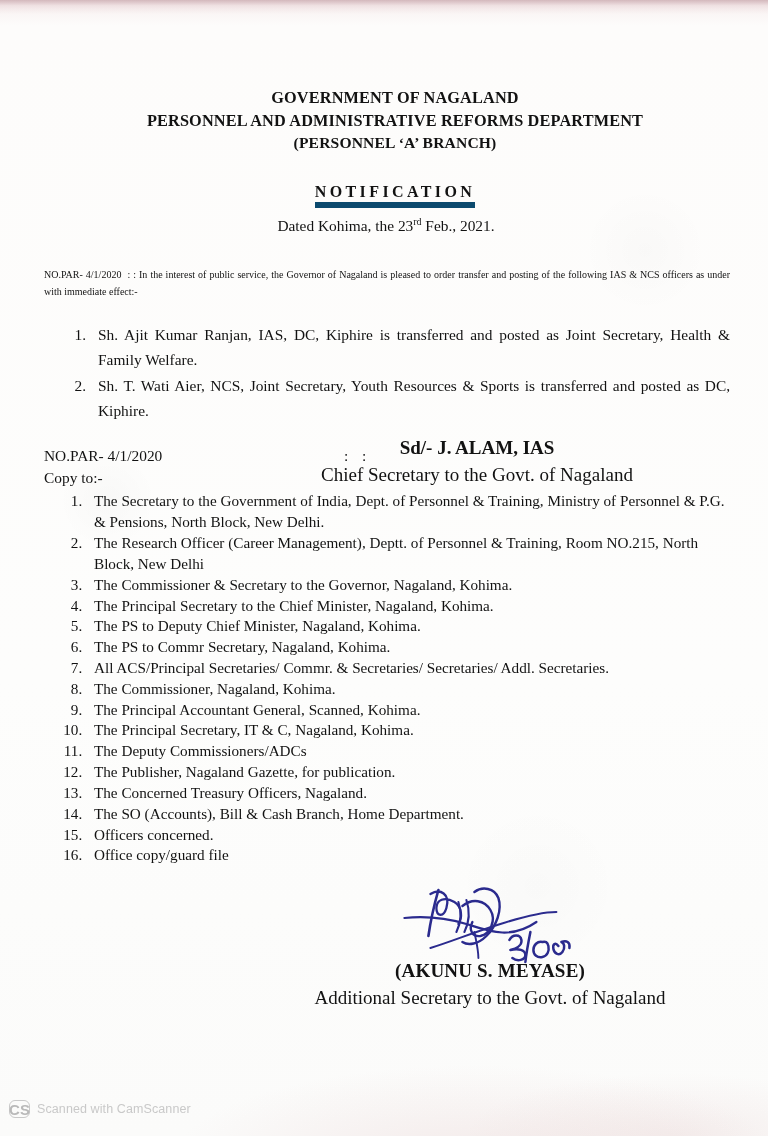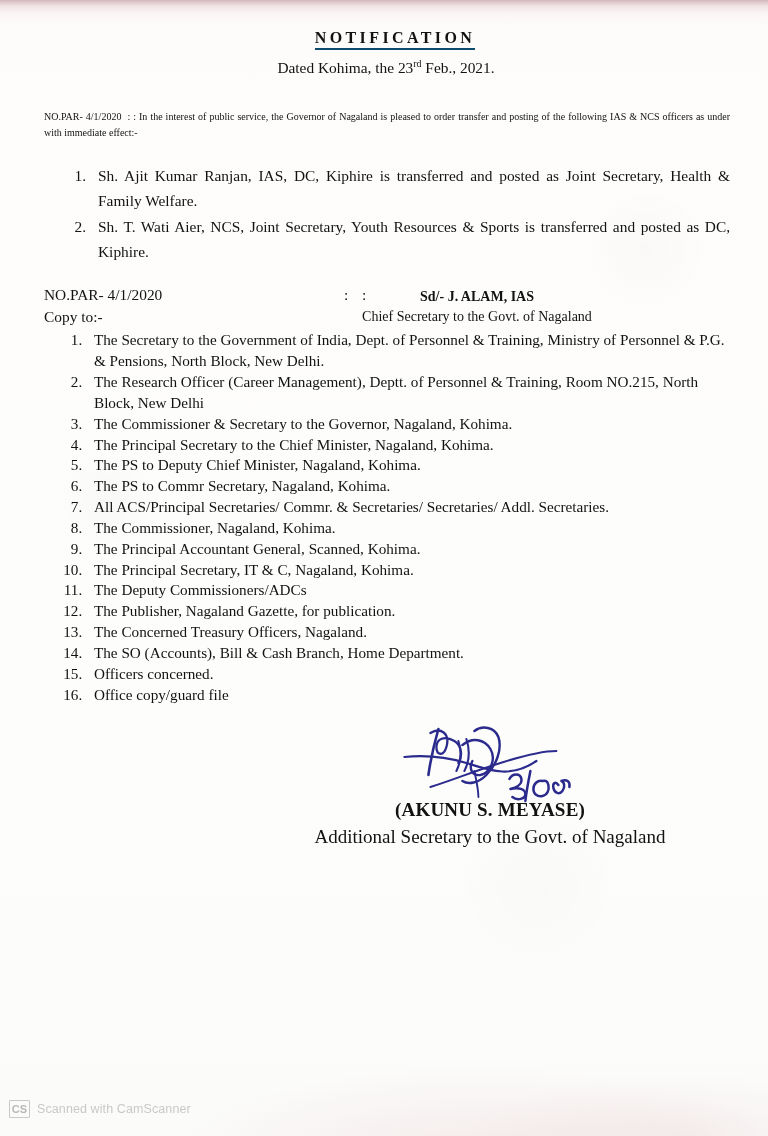--- a/index.html
+++ b/index.html
@@ -67,21 +67,21 @@
 
   .notif-wrap {
     text-align: center;
     margin-top: 29px;
   }
   .notif {
     display: inline-block;
     font-weight: bold;
     font-size: 16px;
     letter-spacing: 3.4px;
-    border-bottom: 2px solid #0c4a6e;
+    border-bottom: 6px solid #0c4a6e;
     padding-bottom: 1px;
   }
 
   .dated-top {
     text-align: center;
     font-size: 15.4px;
     margin-top: 9px;
     padding-right: 18px;
   }
 
@@ -104,23 +104,23 @@
   }
   ol.officers li {
     padding-left: 8px;
     margin-bottom: 1px;
     text-align: justify;
     padding-right: 16px;
   }
 
   
   .sig-cs {
-    margin-top: 22px;
-    text-align: center;
-    font-size: 14px;
+    margin-top: 10px;
+    text-align: center;
+    font-size: 19px;
     line-height: 1.45;
     padding-left: 170px;
     padding-right: 6px;
   }
   .sig-cs .nm { font-weight: bold; }
 
   
   .copy-ref {
     position: relative;
     margin-top: -44px;
@@ -179,34 +179,39 @@
     color: #c9c9c9;
     letter-spacing: 0.1px;
   }
   .cs-badge {
     display: inline-flex;
     align-items: center;
     justify-content: center;
     width: 19px;
     height: 16px;
     border: 1.4px solid #c9c9c9;
-    border-radius: 1px;
-    font-size: 11px;
+    border-radius: 6px;
+    font-size: 15px;
     font-weight: bold;
     color: #b9b9b9;
     letter-spacing: 0.2px;
   }
 </style>
 </head>
 <body>
 
 <div class="page"></div>
 
 <div class="content">
 
+  <div class="doc-header">
+    <div class="line1">GOVERNMENT OF NAGALAND</div>
+    <div class="line2">PERSONNEL AND ADMINISTRATIVE REFORMS DEPARTMENT</div>
+    <div class="line3">(PERSONNEL ‘A’ BRANCH)</div>
+  </div>
 
   <div class="notif-wrap">
     <span class="notif">NOTIFICATION</span>
   </div>
 
   <div class="dated-top"><span>Dated Kohima, the 23</span><sup>rd</sup><span> Feb., 2021.</span></div>
 
   <div class="para"><span class="num">NO.PAR- 4/1/2020</span><span>&nbsp;&nbsp;: :</span><span> In the interest of public service, the Governor of Nagaland is pleased to order transfer and posting of the following IAS &amp; NCS officers as under with immediate effect:-</span></div>
 
   <ol class="officers">

